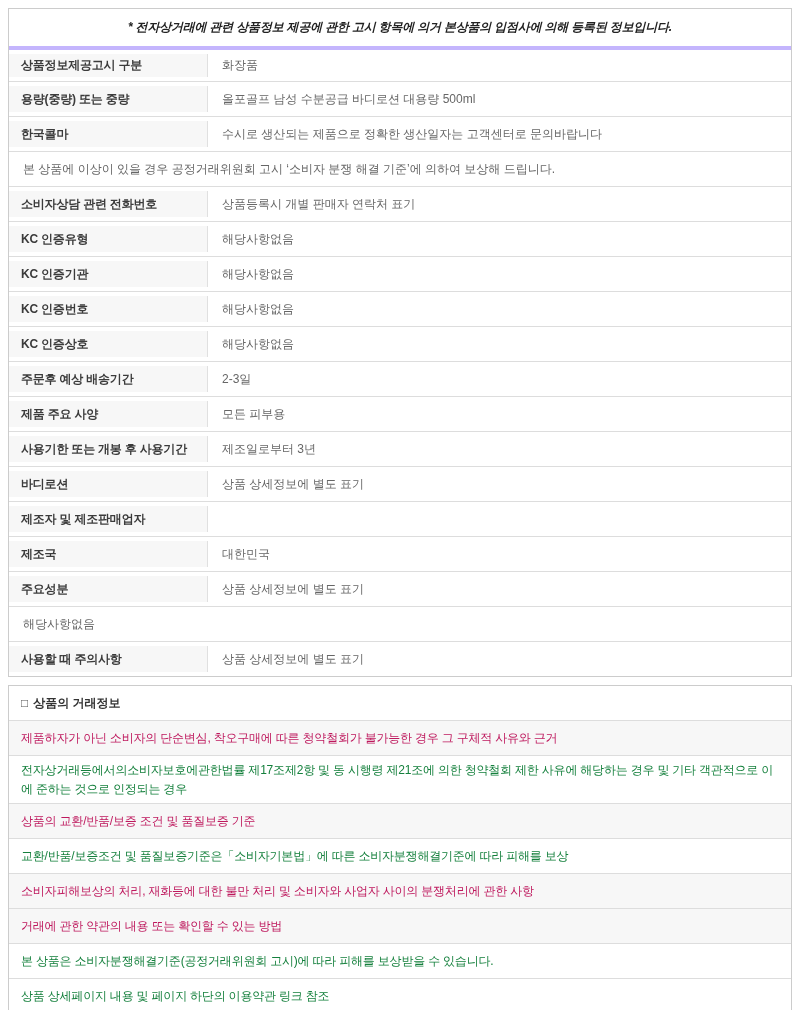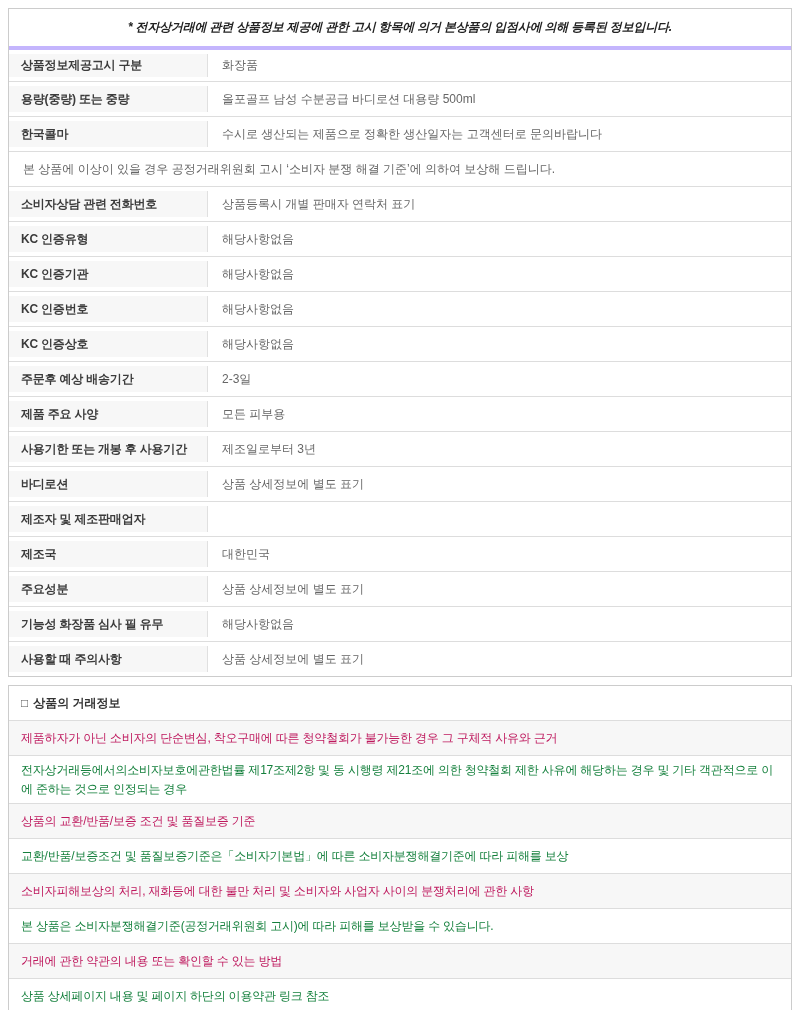--- a/index.html
+++ b/index.html
@@ -164,37 +164,36 @@
     </div>
     <div class="t1-row">
       <div class="t1-label">제조국</div>
       <div class="t1-value">대한민국</div>
     </div>
     <div class="t1-row">
       <div class="t1-label">주요성분</div>
       <div class="t1-value">상품 상세정보에 별도 표기</div>
     </div>
     <div class="t1-row">
-      <div class="t1-label">기능성 화장품 심사 필 유무</div>
       <div class="t1-value">해당사항없음</div>
     </div>
     <div class="t1-row">
       <div class="t1-label">사용할 때 주의사항</div>
       <div class="t1-value">상품 상세정보에 별도 표기</div>
     </div>
   </div>
 
   <div class="tbl2">
     <div class="t2-title-row">
       <span class="t2-checkbox">□</span>
       <span>상품의 거래정보</span>
     </div>
     <div class="t2-row q">제품하자가 아닌 소비자의 단순변심, 착오구매에 따른 청약철회가 불가능한 경우 그 구체적 사유와 근거</div>
     <div class="t2-row a">전자상거래등에서의소비자보호에관한법률 제17조제2항 및 동 시행령 제21조에 의한 청약철회 제한 사유에 해당하는 경우 및 기타 객관적으로 이에 준하는 것으로 인정되는 경우</div>
     <div class="t2-row q">상품의 교환/반품/보증 조건 및 품질보증 기준</div>
     <div class="t2-row a">교환/반품/보증조건 및 품질보증기준은「소비자기본법」에 따른 소비자분쟁해결기준에 따라 피해를 보상</div>
     <div class="t2-row q">소비자피해보상의 처리, 재화등에 대한 불만 처리 및 소비자와 사업자 사이의 분쟁처리에 관한 사항</div>
+    <div class="t2-row q">거래에 관한 약관의 내용 또는 확인할 수 있는 방법</div>
     <div class="t2-row a">본 상품은 소비자분쟁해결기준(공정거래위원회 고시)에 따라 피해를 보상받을 수 있습니다.</div>
-    <div class="t2-row q">거래에 관한 약관의 내용 또는 확인할 수 있는 방법</div>
     <div class="t2-row a">상품 상세페이지 내용 및 페이지 하단의 이용약관 링크 참조</div>
   </div>
 
 </div>
 
 </body></html>

